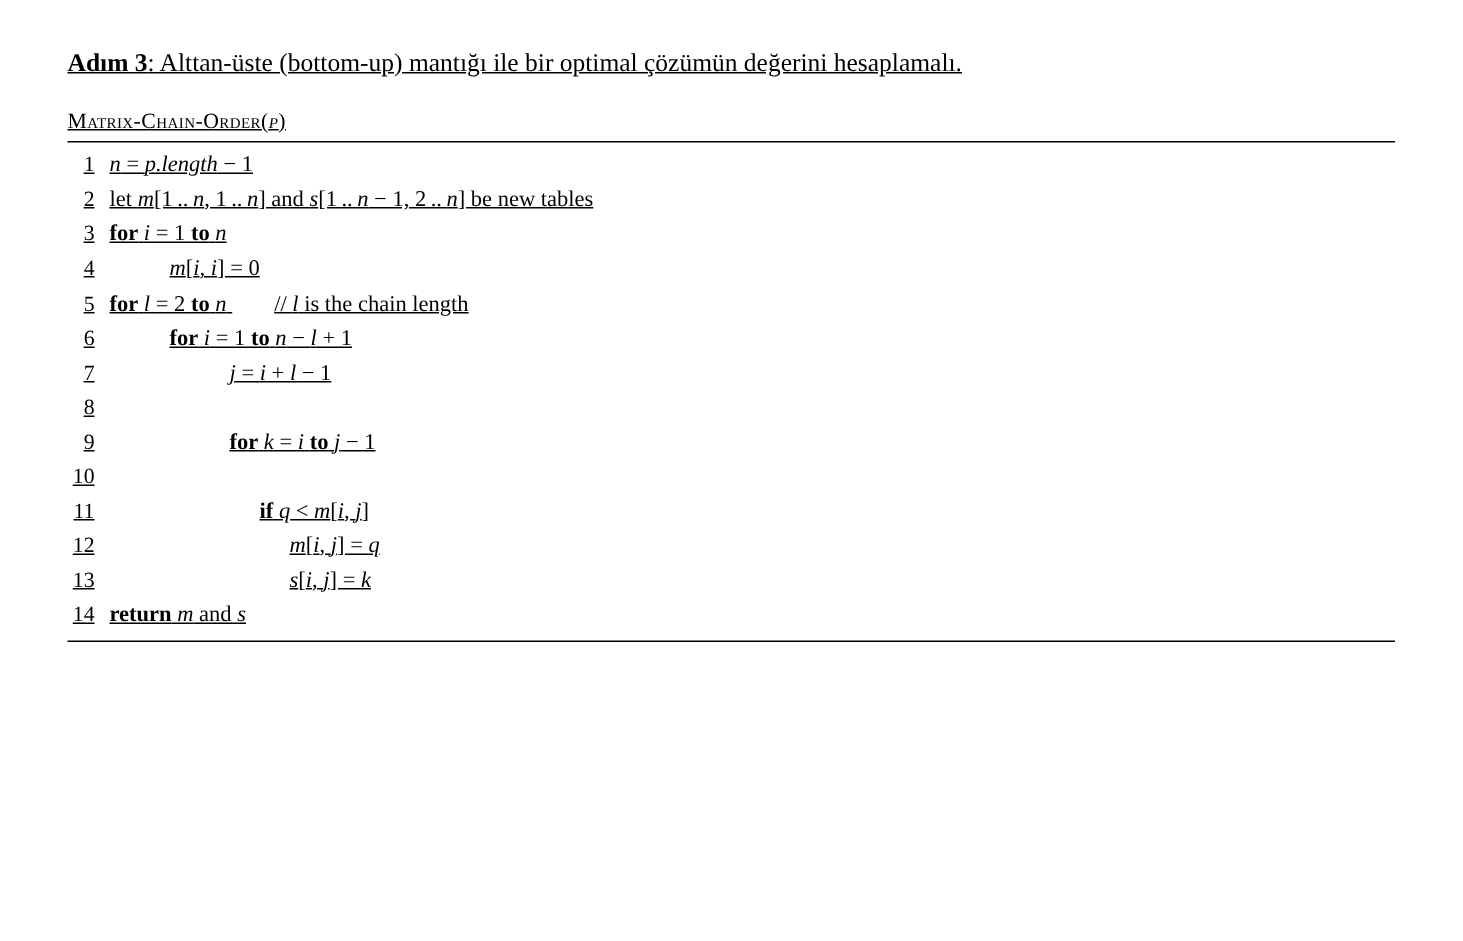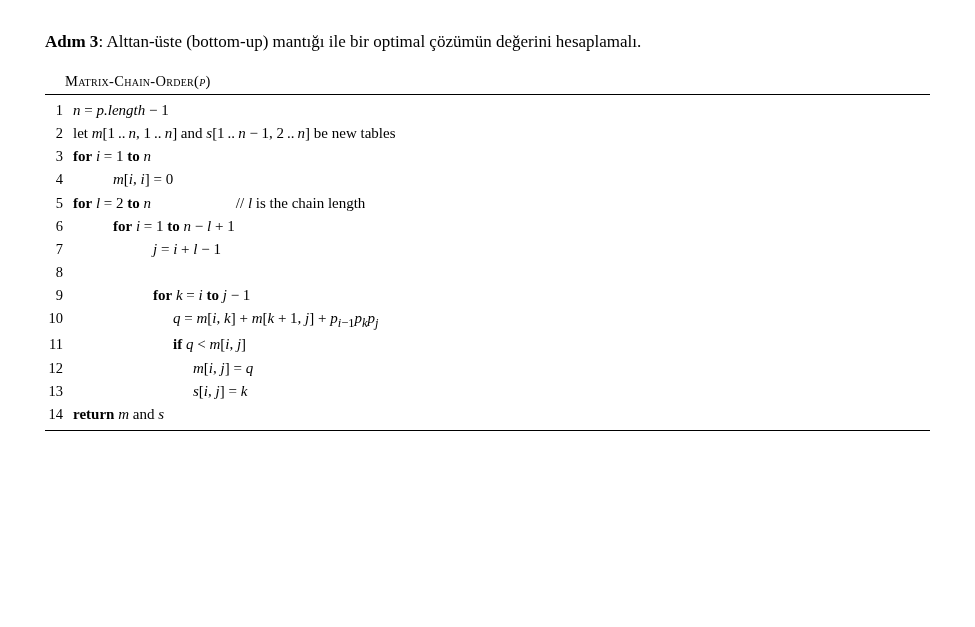--- a/index.html
+++ b/index.html
@@ -14,20 +14,21 @@
       font-size: 16px;
       color: #000000;
       width: 975px;
       min-height: 627px;
       padding: 20px 30px;
     }
 
     .main-container {
       max-width: 920px;
       padding: 10px 15px;
+      text-decoration: underline;
     }
 
     .heading-block {
       margin-bottom: 18px;
       font-size: 17px;
       line-height: 1.45;
     }
 
     .heading-block .bold-part {
       font-weight: bold;
@@ -35,21 +36,20 @@
 
     .algorithm-block {
       margin-top: 10px;
     }
 
     .algorithm-title {
       font-size: 14.5px;
       font-variant: small-caps;
       letter-spacing: 0.02em;
       margin-bottom: 4px;
-      margin-left: 20px;
     }
 
     .algo-title-italic {
       font-style: italic;
     }
 
     .code-lines {
       font-family: 'Times New Roman', Times, serif;
       font-size: 15px;
       line-height: 1.55;
@@ -133,21 +133,21 @@
         <span class="line-number">4</span>
         <span class="line-content ind2">
           <span class="it">m</span>[<span class="it">i</span>, <span class="it">i</span>] = 0
         </span>
       </div>
 
       <div class="code-line">
         <span class="line-number">5</span>
         <span class="line-content ind0">
           <span class="kw">for</span> <span class="it">l</span> = 2 <span class="kw">to</span> <span class="it">n</span>
-          <span style="margin-left:81px; font-style:normal;">// <span class="it">l</span> is the chain length</span>
+          <span style="margin-left:28px; font-style:normal;">// <span class="it">l</span> is the chain length</span>
         </span>
       </div>
 
       <div class="code-line">
         <span class="line-number">6</span>
         <span class="line-content ind2">
           <span class="kw">for</span> <span class="it">i</span> = 1 <span class="kw">to</span> <span class="it">n</span> − <span class="it">l</span> + 1
         </span>
       </div>
 
@@ -164,23 +164,20 @@
 
       <div class="code-line">
         <span class="line-number">9</span>
         <span class="line-content ind4">
           <span class="kw">for</span> <span class="it">k</span> = <span class="it">i</span> <span class="kw">to</span> <span class="it">j</span> − 1
         </span>
       </div>
 
       <div class="code-line">
         <span class="line-number">10</span>
-        <span class="line-content ind5">
-          <span class="it">q</span> = <span class="it">m</span>[<span class="it">i</span>, <span class="it">k</span>] + <span class="it">m</span>[<span class="it">k</span> + 1, <span class="it">j</span>] + <span class="it">p</span><sub><span class="it">i</span>−1</sub><span class="it">p</span><sub><span class="it">k</span></sub><span class="it">p</span><sub><span class="it">j</span></sub>
-        </span>
       </div>
 
       <div class="code-line">
         <span class="line-number">11</span>
         <span class="line-content ind5">
           <span class="kw">if</span> <span class="it">q</span> &lt; <span class="it">m</span>[<span class="it">i</span>, <span class="it">j</span>]
         </span>
       </div>
 
       <div class="code-line">

